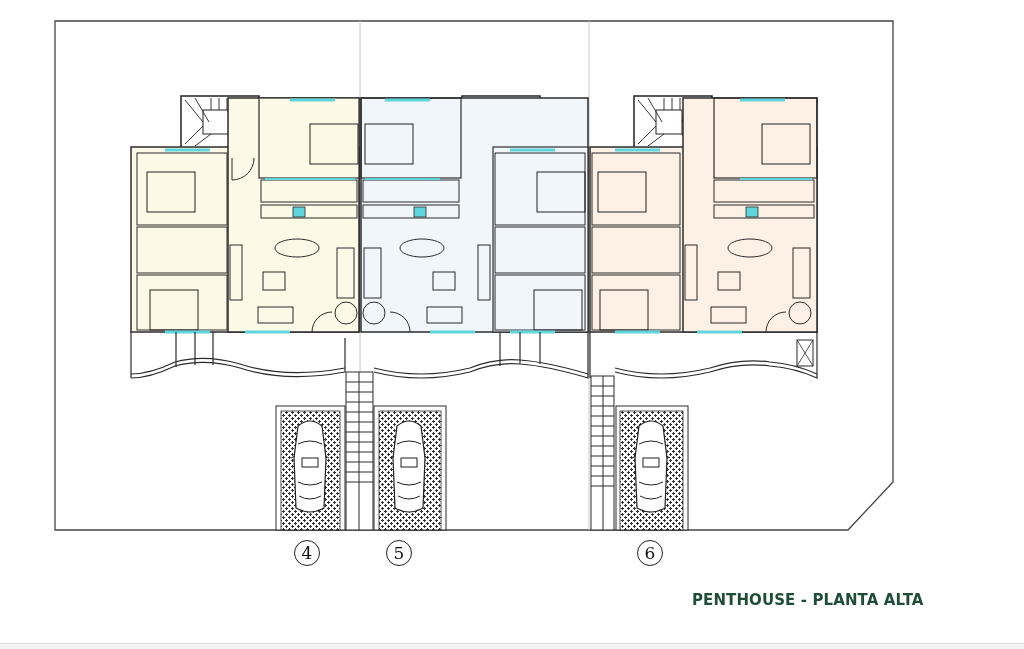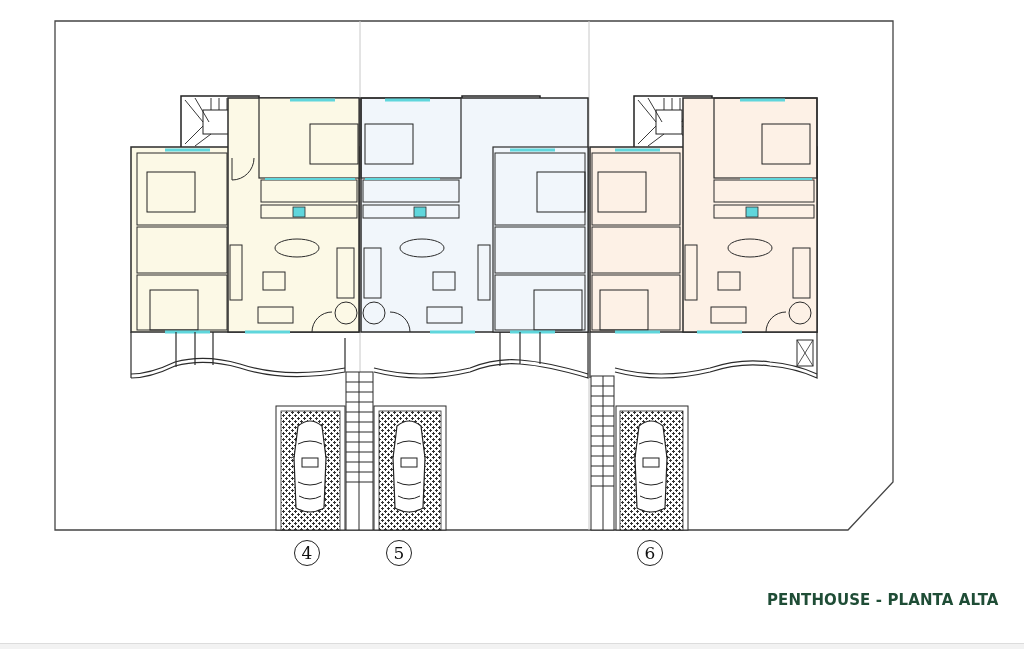--- a/index.html
+++ b/index.html
@@ -1,19 +1,19 @@
 <!DOCTYPE html>
 <html><head>
 <meta charset="utf-8">
 <style>
   html, body { margin: 0; padding: 0; background: #ffffff; }
   body { width: 1024px; height: 649px; position: relative; overflow: hidden; font-family: "Liberation Sans", sans-serif; }
   #plan { position: absolute; left: 0; top: 0; width: 1024px; height: 649px; }
   .title {
-    position: absolute; left: 767px; top: 591px;
+    position: absolute; left: 692px; top: 591px;
     font-family: "DejaVu Sans", sans-serif; font-weight: bold; font-size: 15px;
     color: #1f4d36; letter-spacing: 0.1px; white-space: nowrap;
   }
   .bottom-bar { position: absolute; left: 0; top: 643px; width: 1024px; height: 6px; background: #f2f2f2; border-top: 1px solid #dcdcdc; }
   .unit-label {
     position: absolute; width: 26px; height: 26px; border: 1.3px solid #222; border-radius: 50%;
     font-family: "DejaVu Serif", serif; font-size: 17px; color: #111;
     display: flex; align-items: center; justify-content: center; box-sizing: border-box; background: #fff;
   }
 </style>

